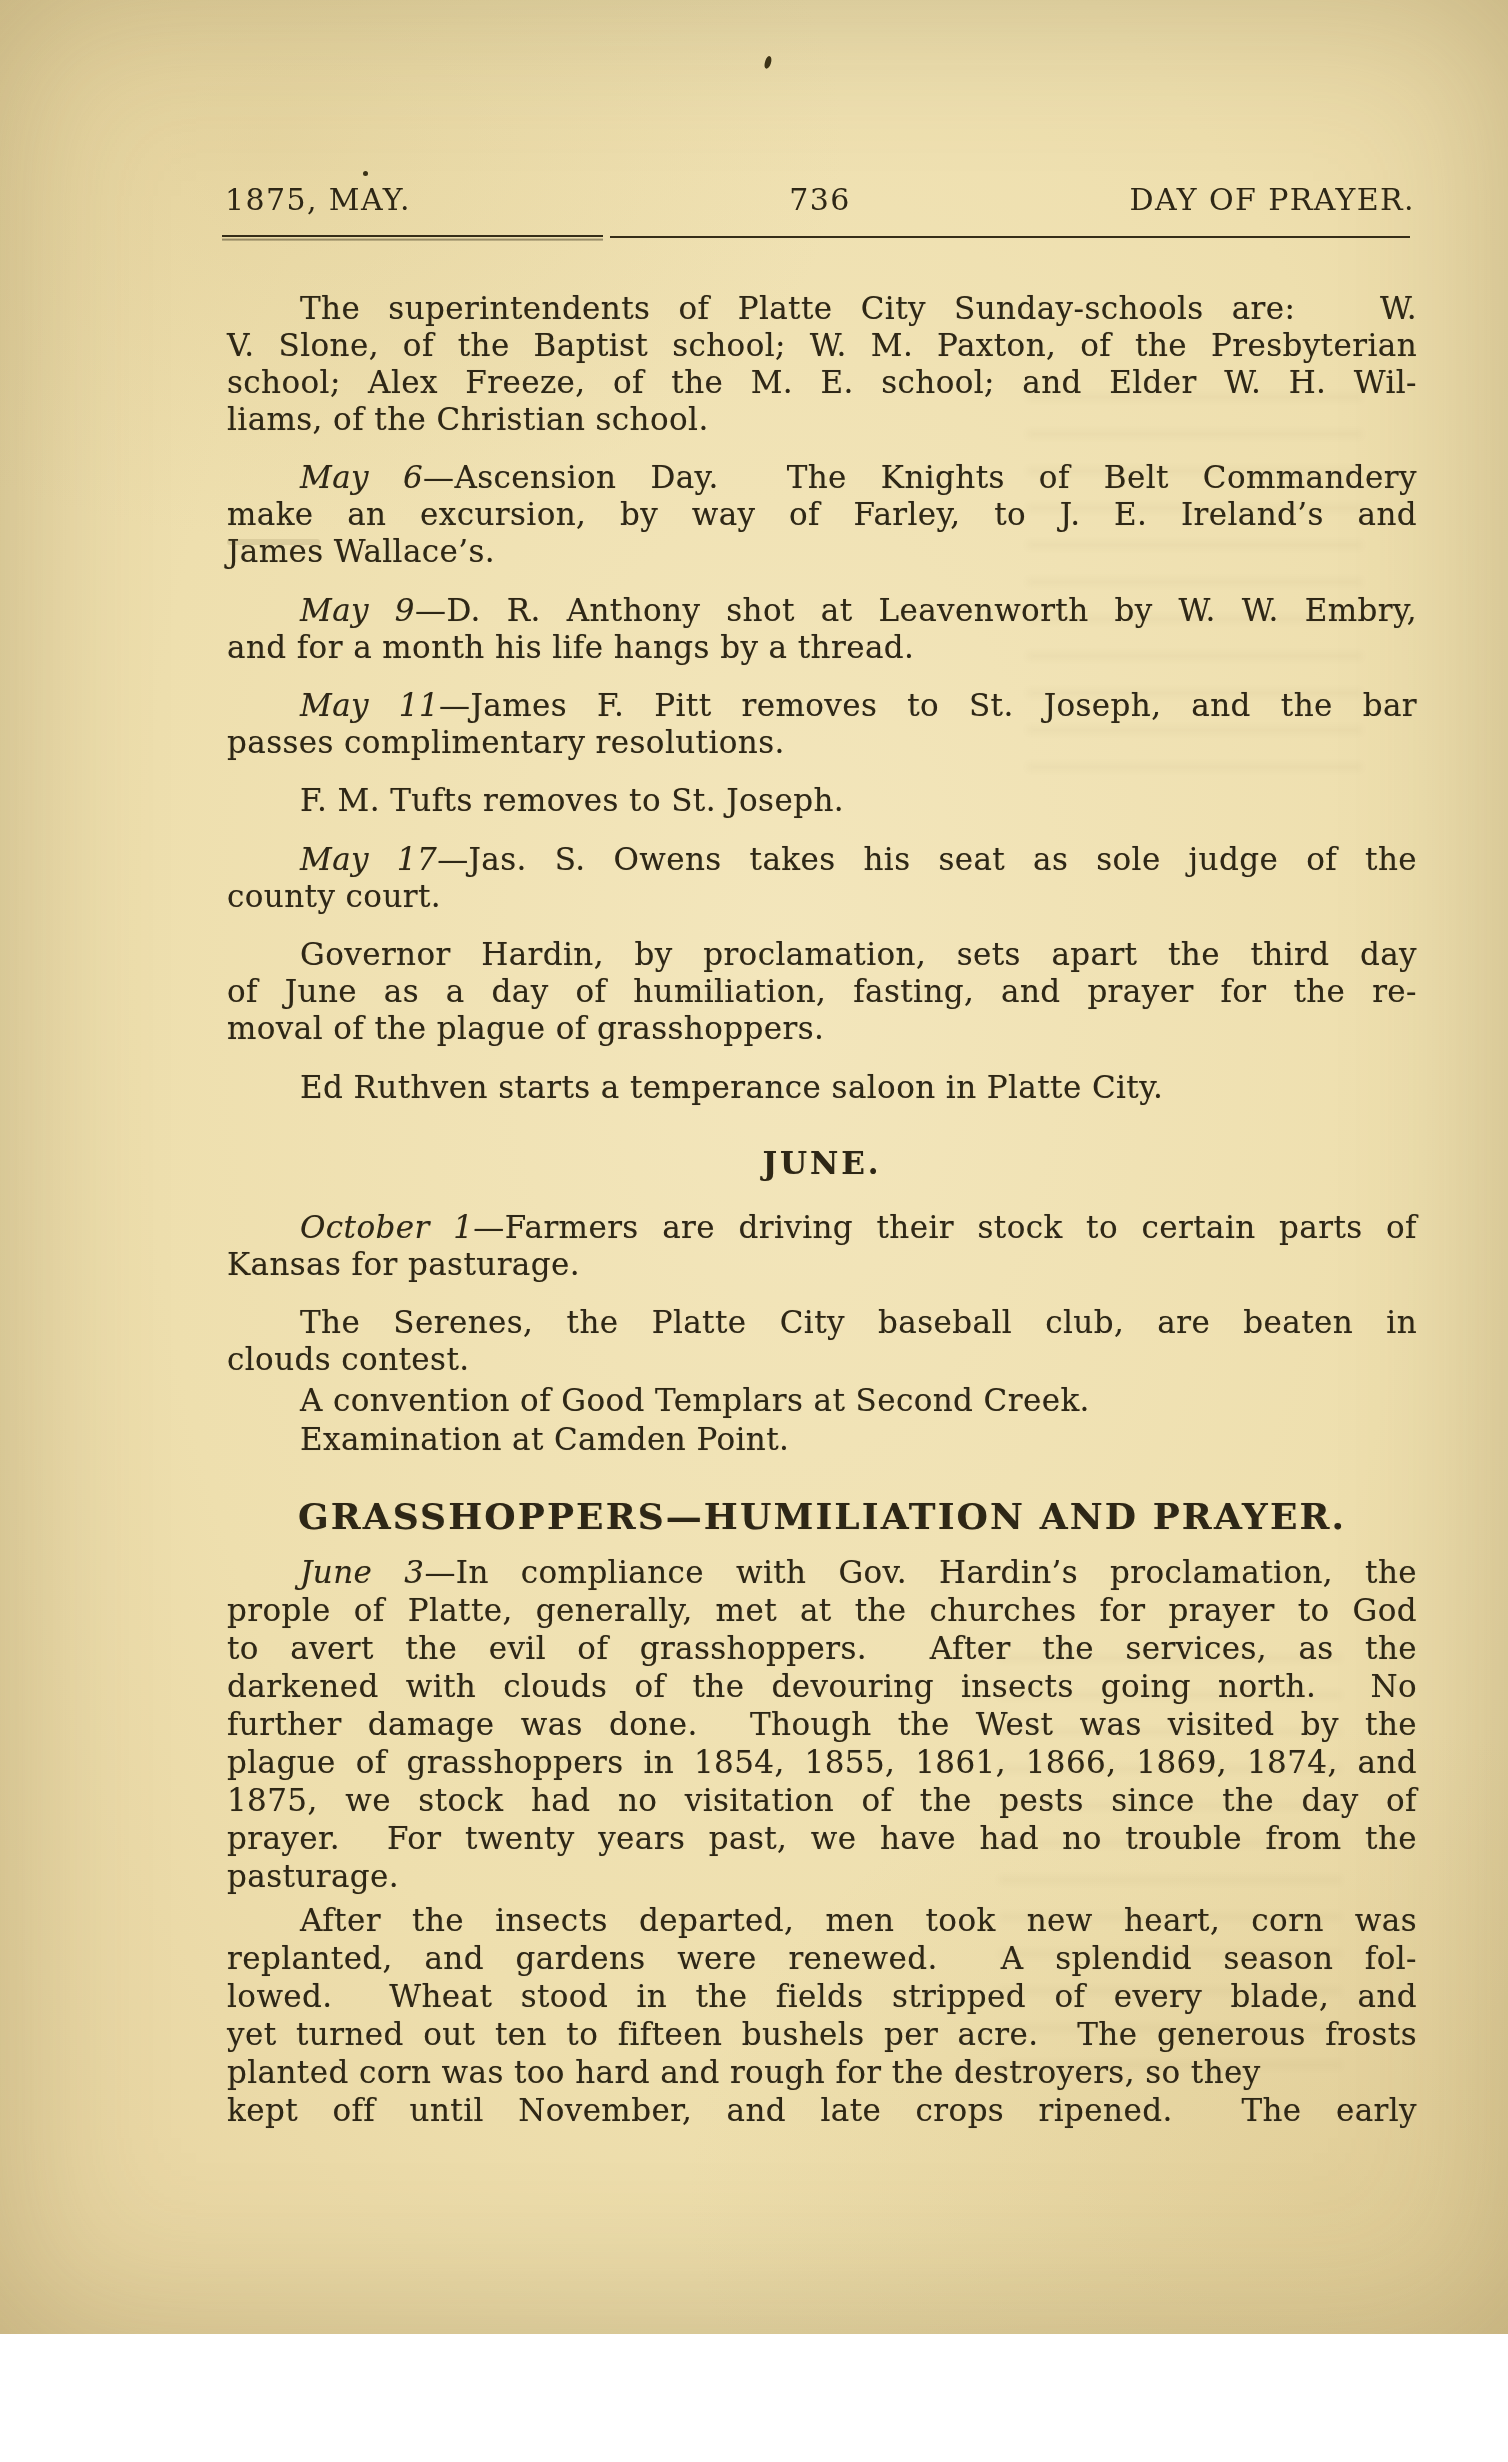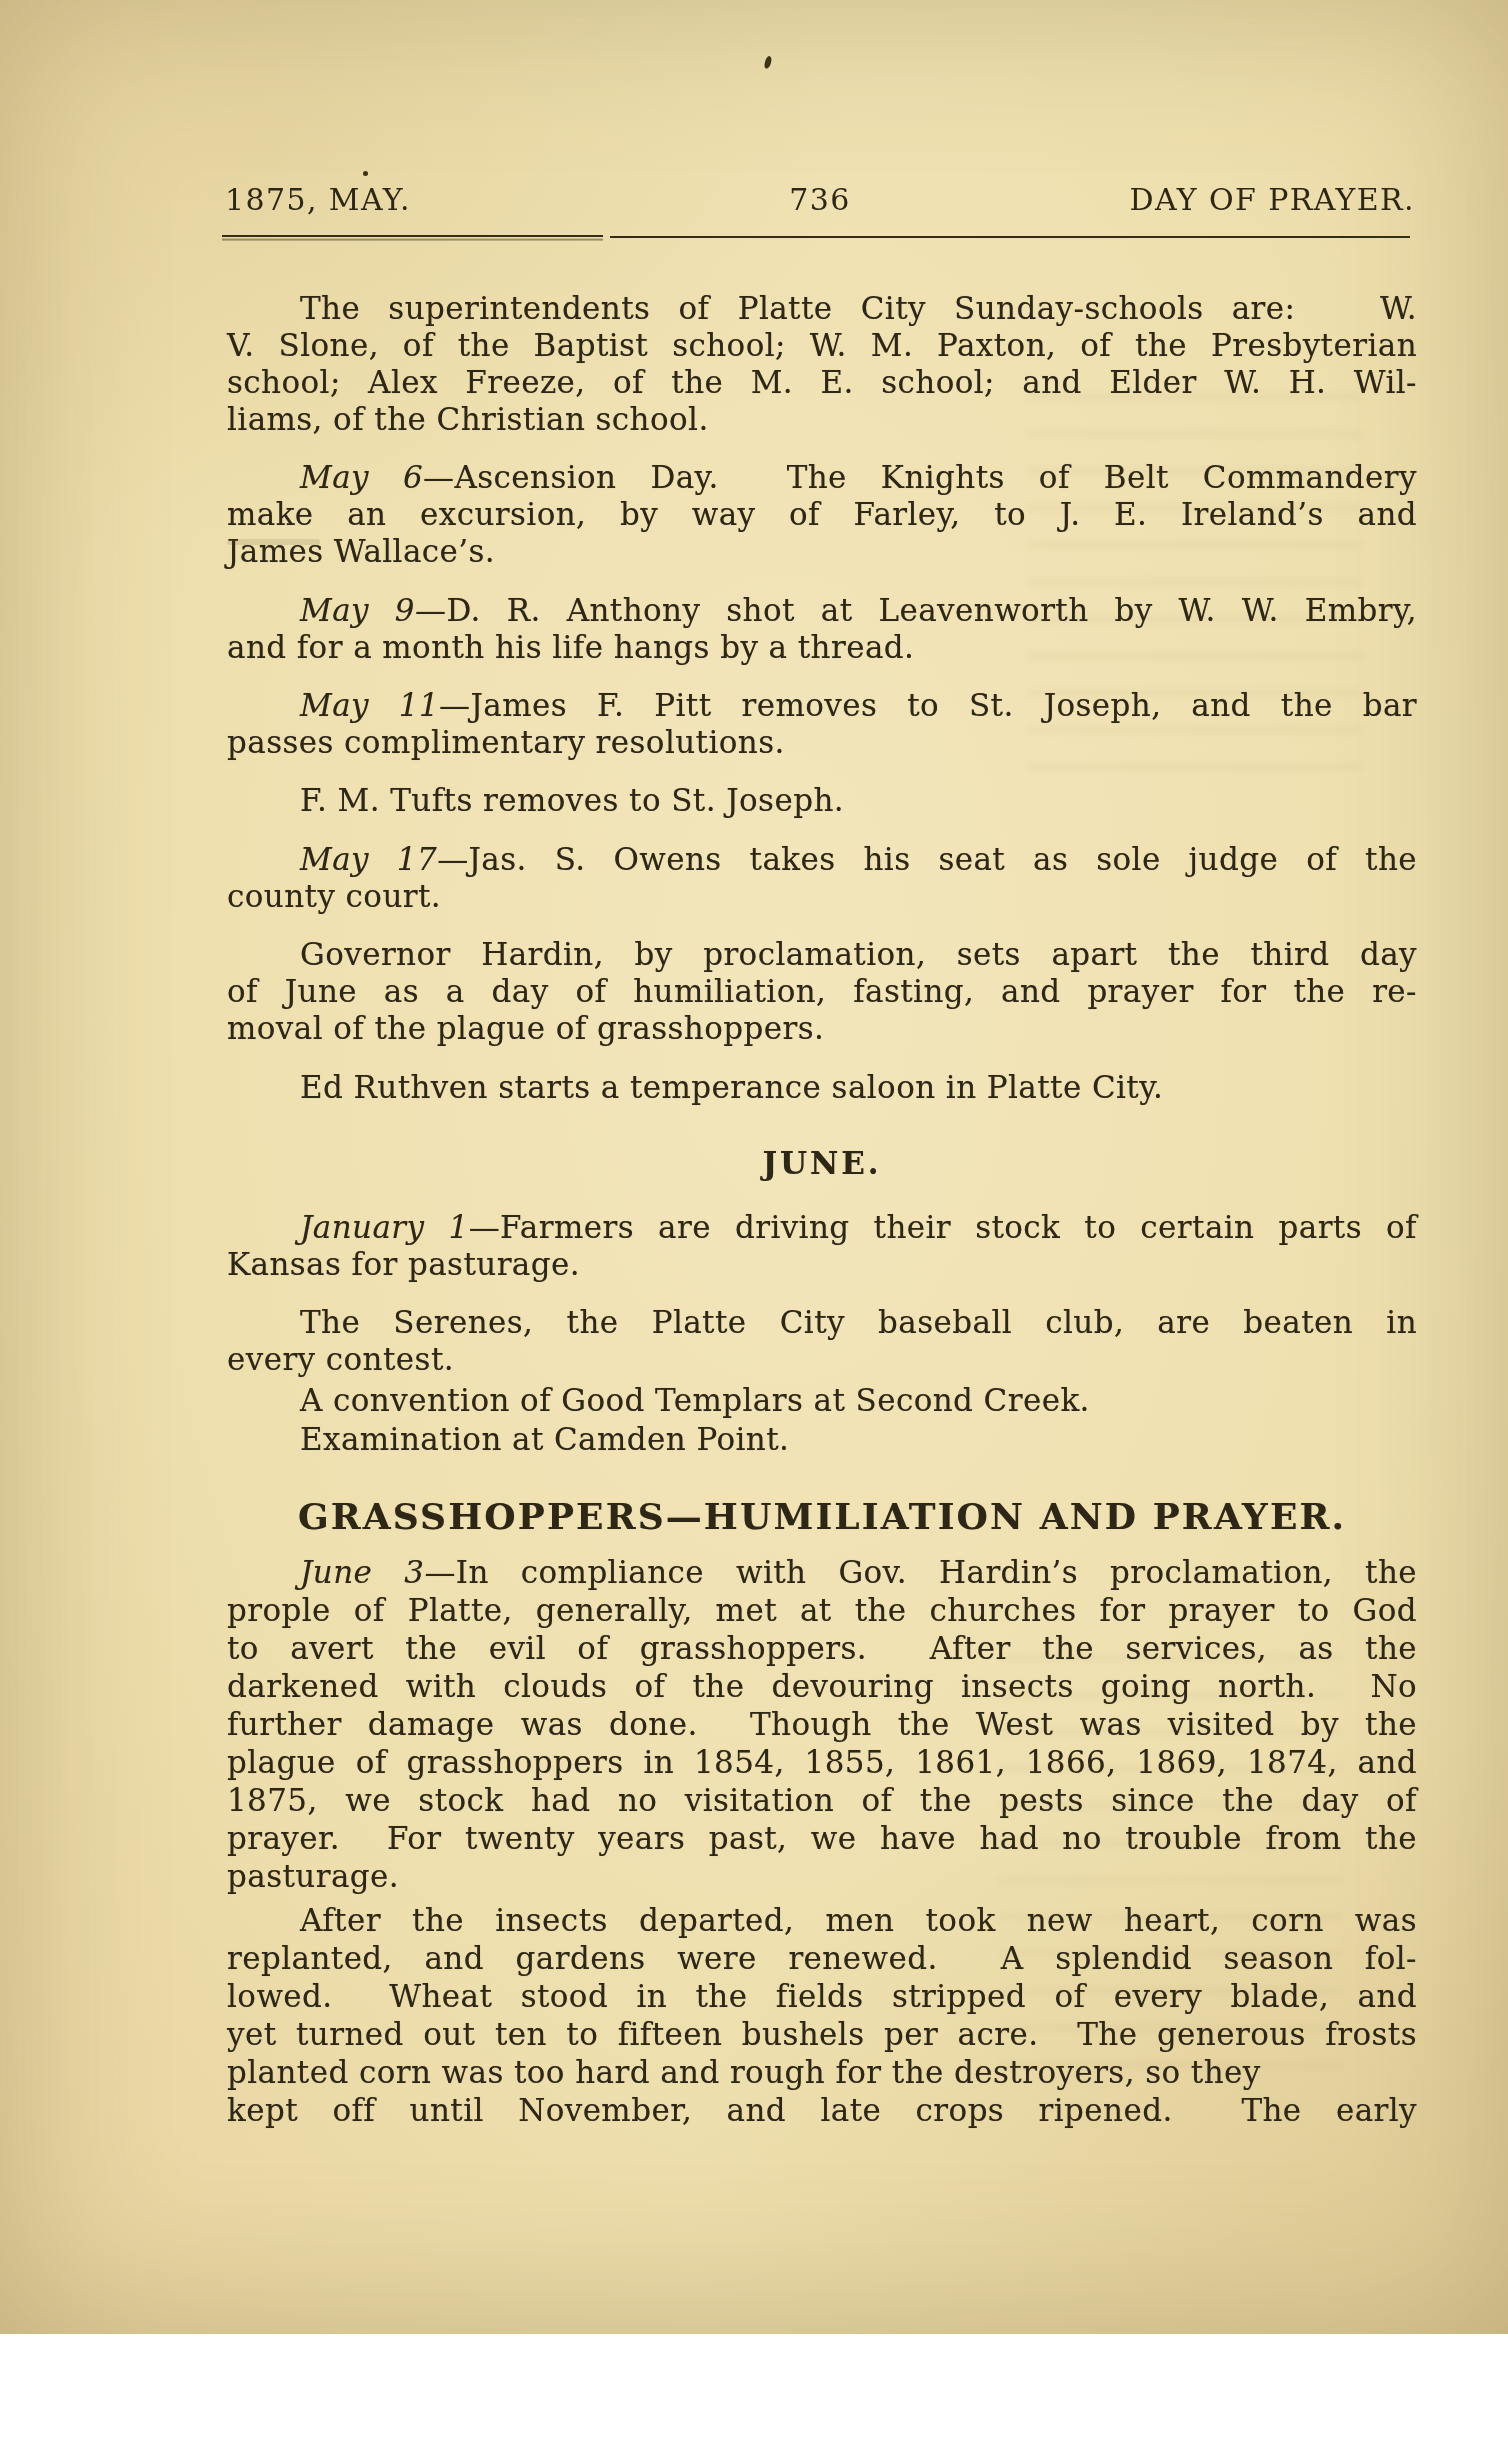--- a/index.html
+++ b/index.html
@@ -97,26 +97,26 @@
       <div class="para" style="margin-top: 21.4px;">
         <div class="line indent"><span>Governor Hardin, by proclamation, sets apart the third day</span></div>
         <div class="line"><span>of June as a day of humiliation, fasting, and prayer for the re-</span></div>
         <div class="line last"><span>moval of the plague of grasshoppers.</span></div>
       </div>
       <div class="para" style="margin-top: 21.4px;">
         <div class="line indent last"><span>Ed Ruthven starts a temperance saloon in Platte City.</span></div>
       </div>
       <div class="heading h-june" style="margin-top: 37px;">JUNE.</div>
       <div class="para" style="margin-top: 26px;">
-        <div class="line indent"><span class="it">January 1</span><span>—Farmers are driving their stock to certain parts of</span></div>
+        <div class="line indent"><span class="it">October 1</span><span>—Farmers are driving their stock to certain parts of</span></div>
         <div class="line last"><span>Kansas for pasturage.</span></div>
       </div>
       <div class="para" style="margin-top: 21.4px;">
         <div class="line indent"><span>The Serenes, the Platte City baseball club, are beaten in</span></div>
-        <div class="line last"><span>every contest.</span></div>
+        <div class="line last"><span>clouds contest.</span></div>
       </div>
       <div class="para" style="margin-top: 4.3px;">
         <div class="line indent last"><span>A convention of Good Templars at Second Creek.</span></div>
       </div>
       <div class="para" style="margin-top: 1.4px;">
         <div class="line indent last"><span>Examination at Camden Point.</span></div>
       </div>
       <div class="heading h-grass" style="margin-top: 37px;">GRASSHOPPERS—HUMILIATION AND PRAYER.</div>
       <div class="para lh53" style="margin-top: 15.7px;">
         <div class="line indent"><span class="it">June 3</span><span>—In compliance with Gov. Hardin’s proclamation, the</span></div>

